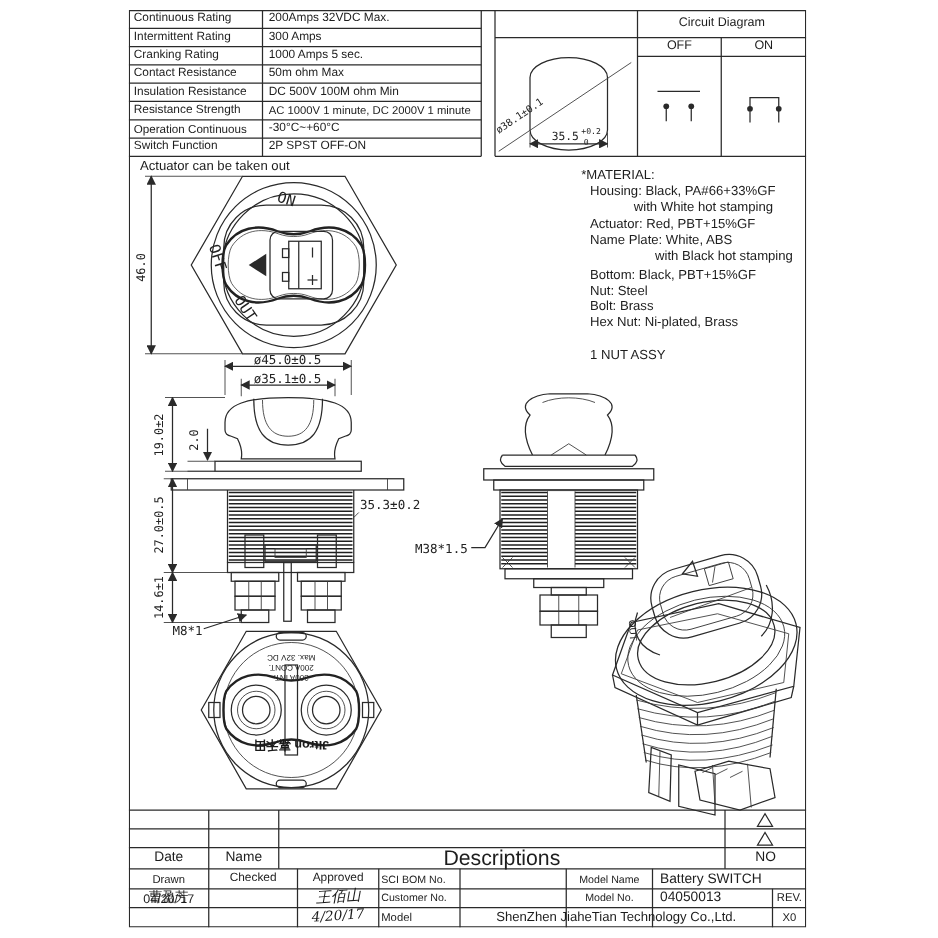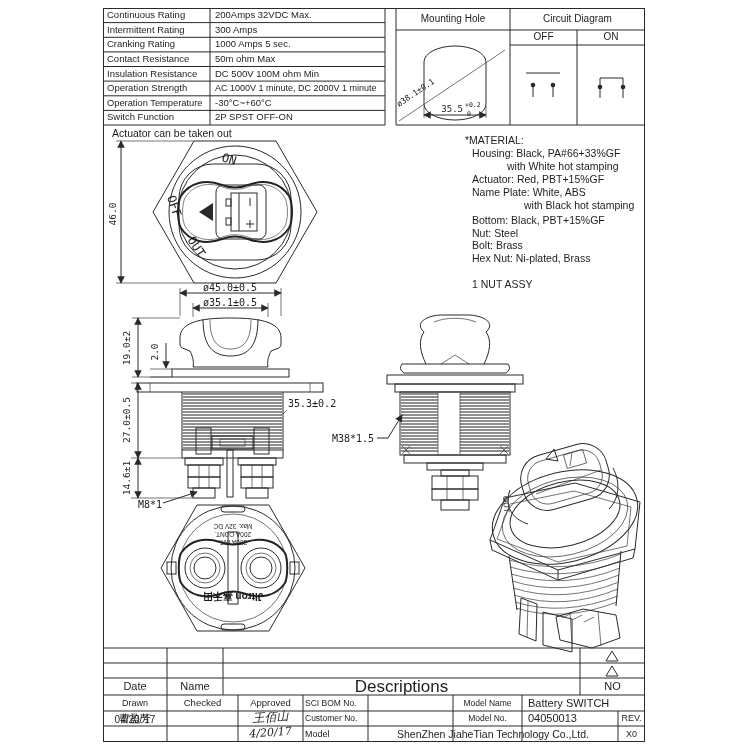--- a/index.html
+++ b/index.html
@@ -297,29 +297,28 @@
     <div class="cell" style="left:4px;top:0;width:102px;height:14.6px;line-height:14.6px;font-size:9.5px">Continuous Rating</div>
     <div class="cell" style="left:112px;top:0;width:168px;height:14.6px;line-height:14.6px;font-size:9.5px">200Amps 32VDC Max.</div>
     <div class="cell" style="left:4px;top:14.6px;width:102px;height:14.6px;line-height:14.6px;font-size:9.5px">Intermittent Rating</div>
     <div class="cell" style="left:112px;top:14.6px;width:168px;height:14.6px;line-height:14.6px;font-size:9.5px">300 Amps</div>
     <div class="cell" style="left:4px;top:29.3px;width:102px;height:14.6px;line-height:14.6px;font-size:9.5px">Cranking Rating</div>
     <div class="cell" style="left:112px;top:29.3px;width:168px;height:14.6px;line-height:14.6px;font-size:9.5px">1000 Amps  5 sec.</div>
     <div class="cell" style="left:4px;top:43.9px;width:102px;height:14.6px;line-height:14.6px;font-size:9.5px">Contact Resistance</div>
     <div class="cell" style="left:112px;top:43.9px;width:168px;height:14.6px;line-height:14.6px;font-size:9.5px">50m ohm Max</div>
     <div class="cell" style="left:4px;top:58.5px;width:102px;height:14.6px;line-height:14.6px;font-size:9.5px">Insulation Resistance</div>
     <div class="cell" style="left:112px;top:58.5px;width:168px;height:14.6px;line-height:14.6px;font-size:9.5px">DC 500V 100M ohm Min</div>
-    <div class="cell" style="left:4px;top:73.2px;width:102px;height:14.6px;line-height:14.6px;font-size:9.5px">Operation Strength</div>
+    <div class="cell" style="left:4px;top:73.2px;width:102px;height:14.6px;line-height:14.6px;font-size:9.5px">Resistance Strength</div>
     <div class="cell" style="left:112px;top:73.2px;width:170px;height:14.6px;line-height:14.6px;font-size:9px">AC 1000V 1 minute, DC 2000V 1 minute</div>
-    <div class="cell" style="left:4px;top:87.8px;width:102px;height:14.6px;line-height:14.6px;font-size:9.3px">Operation Temperature</div>
+    <div class="cell" style="left:4px;top:87.8px;width:102px;height:14.6px;line-height:14.6px;font-size:9.3px">Operation Continuous</div>
     <div class="cell" style="left:112px;top:87.8px;width:168px;height:14.6px;line-height:14.6px;font-size:9.5px">-30°C~+60°C</div>
     <div class="cell" style="left:4px;top:102.4px;width:102px;height:14.6px;line-height:14.6px;font-size:9.5px">Switch Function</div>
     <div class="cell" style="left:112px;top:102.4px;width:168px;height:14.6px;line-height:14.6px;font-size:9.5px">2P SPST OFF-ON</div>
   </div>
 
-  <div class="cell c" style="left:293px;top:0;width:114px;height:21px;line-height:21px;font-size:10px">Mounting Hole</div>
   <div class="cell c" style="left:407px;top:0;width:135px;height:21px;line-height:21px;font-size:10px">Circuit Diagram</div>
   <div class="cell c" style="left:407px;top:22px;width:67px;height:14px;line-height:14px;font-size:10px">OFF</div>
   <div class="cell c" style="left:474px;top:22px;width:68px;height:14px;line-height:14px;font-size:10px">ON</div>
 
   <div class="cell" style="left:9px;top:118px;height:14px;line-height:14px;font-size:10.5px">Actuator can be taken out</div>
 
   <div>
     <div class="cell" style="left:362px;top:126px;font-size:10.5px;line-height:13px">*MATERIAL:</div>
     <div class="cell" style="left:369px;top:139px;font-size:10.5px;line-height:13px">Housing: Black, PA#66+33%GF</div>
     <div class="cell" style="left:404px;top:152px;font-size:10.5px;line-height:13px">with White hot stamping</div>

